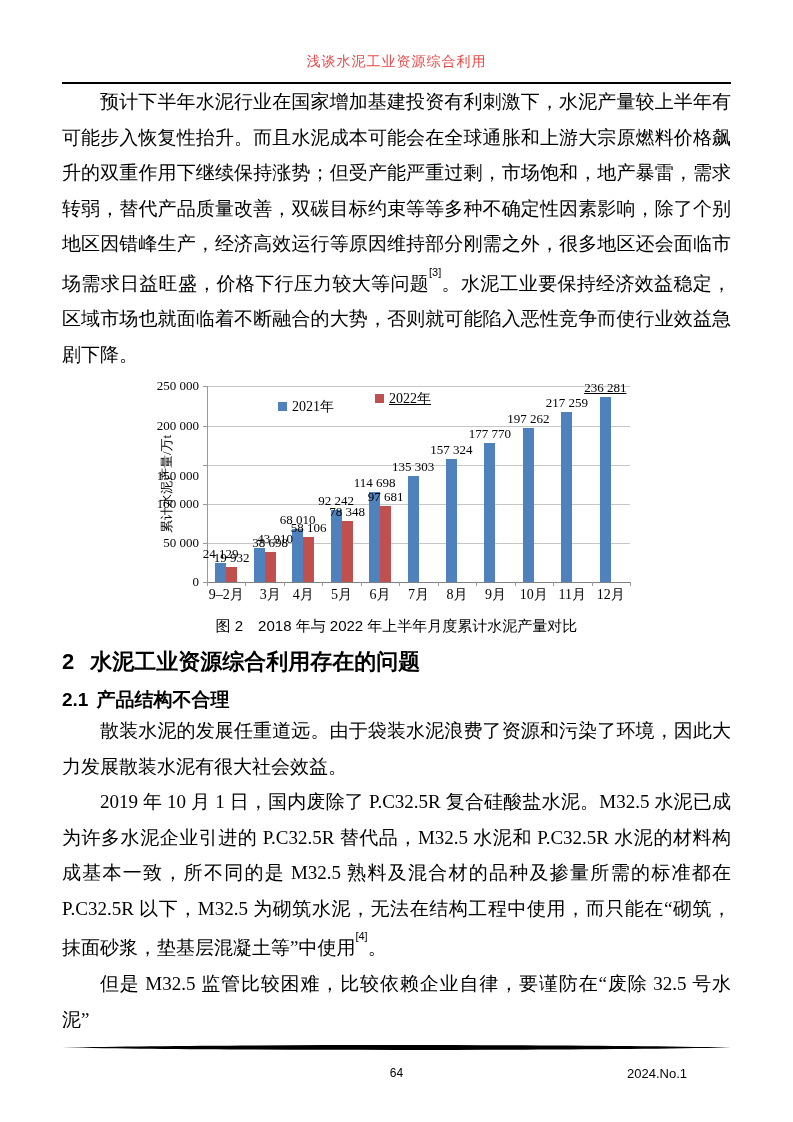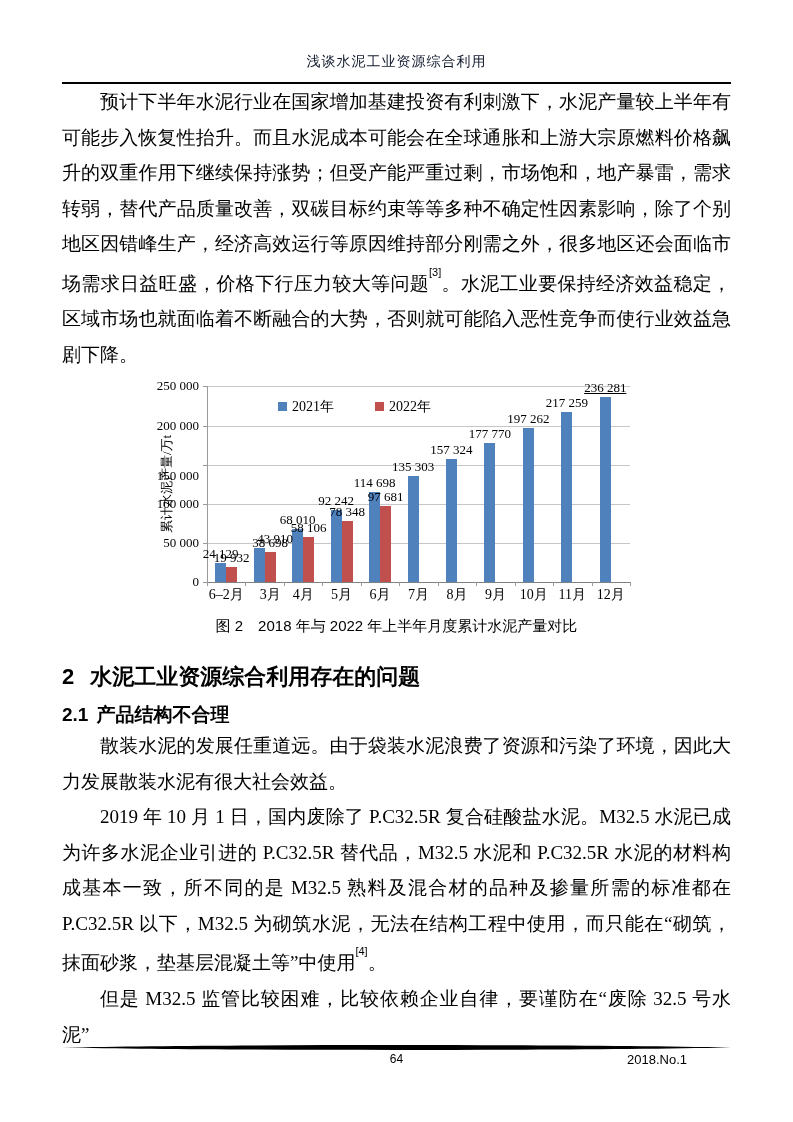--- a/index.html
+++ b/index.html
@@ -3,21 +3,21 @@
 <meta charset="utf-8">
 <style>
   html,body{margin:0;padding:0;background:#e8e8e8;}
   .page{
     width:793px;height:1122px;background:#ffffff;position:relative;
     margin:0 auto;color:#000;overflow:hidden;
     font-family:"Liberation Serif","DejaVu Serif",serif;
   }
   .content{padding:0 62px;}
   .running-title{
-    text-align:center;font-size:14px;color:#0f172a;padding-top:53px;
+    text-align:center;font-size:14px;color:#ef4444;padding-top:53px;
     letter-spacing:1px;
   }
   .header-rule{border-bottom:2px solid #000;margin-top:11px;}
   p.body{
     font-size:19px;line-height:35.5px;text-align:justify;
     text-indent:2em;margin:0;color:#000;
   }
   sup.ref{
     font-family:"Liberation Sans","DejaVu Sans",sans-serif;
     font-size:11px;position:relative;top:-7px;
@@ -25,34 +25,34 @@
   .p1{margin-top:10px;}
   .figure{margin:6px 0 0 0;}
   #chart{position:relative;width:478px;height:232px;margin-left:93px;
     font-family:"Liberation Serif","DejaVu Serif",serif;}
   .figcaption{
     text-align:center;font-size:15px;margin-top:7px;color:#000;
     font-family:"Liberation Sans","DejaVu Sans",sans-serif;
   }
   h2.sec{
     font-family:"Liberation Sans","DejaVu Sans",sans-serif;
-    font-size:22px;font-weight:bold;margin:26px 0 0 0;line-height:30px;
+    font-size:22px;font-weight:bold;margin:11px 0 0 0;line-height:30px;
   }
   h2.sec .num{margin-right:16px;}
   h3.subsec{
     font-family:"Liberation Sans","DejaVu Sans",sans-serif;
     font-size:19px;font-weight:bold;margin:9px 0 0 0;line-height:27px;
   }
   h3.subsec .num{margin-right:8px;}
   .p2{margin-top:11px;}
   .p3{margin-top:2px;}
   .p4{margin-top:8px;}
   .footer{position:absolute;left:62px;right:62px;top:1044px;}
   .footer-rule{display:block;width:100%;height:7px;}
-  .footer-row{position:relative;height:18px;margin-top:1px;
+  .footer-row{position:relative;height:18px;margin-top:15px;
     font-family:"Liberation Sans","DejaVu Sans",sans-serif;}
   .page-num{position:absolute;left:0;right:0;text-align:center;font-size:12px;}
   .issue{position:absolute;right:44px;font-size:13px;}
   
   .gridline{position:absolute;height:1px;background:#c6c6c6;}
   .axis-v{position:absolute;width:1px;background:#9a9a9a;}
   .axis-h{position:absolute;height:1px;background:#808080;}
   .tick{position:absolute;background:#9a9a9a;}
   .ytick-label{position:absolute;font-size:13px;text-align:right;color:#000;}
   .xcat-label{position:absolute;font-size:14px;text-align:center;color:#000;}
@@ -132,33 +132,33 @@
           <div class="dlabel" style="left: 296.455px; top: 63.658px;">157 324</div>
           <div class="dlabel" style="left: 334.909px; top: 47.6283px;">177 770</div>
           <div class="dlabel" style="left: 373.364px; top: 32.3466px;">197 262</div>
           <div class="dlabel" style="left: 411.818px; top: 16.6689px;">217 259</div>
           <div class="dlabel" style="left: 450.273px; top: 1.7557px; text-decoration: underline;">236 281</div>
           <div class="dlabel" style="left: 76.7273px; top: 171.373px;">19 932</div>
           <div class="dlabel" style="left: 115.182px; top: 156.661px;">38 698</div>
           <div class="dlabel" style="left: 153.636px; top: 141.445px;">58 106</div>
           <div class="dlabel" style="left: 192.091px; top: 125.575px;">78 348</div>
           <div class="dlabel" style="left: 230.545px; top: 110.418px;">97 681</div>
-          <div class="xcat-label" style="left: 39.2273px; width: 64px; top: 208px;">6–2月</div>
+          <div class="xcat-label" style="left: 39.2273px; width: 64px; top: 208px;">9–2月</div>
           <div class="xcat-label" style="left: 77.6818px; width: 75px; top: 208px;">3月</div>
           <div class="xcat-label" style="left: 116.136px; width: 64px; top: 208px;">4月</div>
           <div class="xcat-label" style="left: 154.591px; width: 64px; top: 208px;">5月</div>
           <div class="xcat-label" style="left: 193.045px; width: 64px; top: 208px;">6月</div>
           <div class="xcat-label" style="left: 231.5px; width: 64px; top: 208px;">7月</div>
           <div class="xcat-label" style="left: 269.955px; width: 64px; top: 208px;">8月</div>
           <div class="xcat-label" style="left: 308.409px; width: 64px; top: 208px;">9月</div>
           <div class="xcat-label" style="left: 346.864px; width: 64px; top: 208px;">10月</div>
           <div class="xcat-label" style="left: 385.318px; width: 64px; top: 208px;">11月</div>
           <div class="xcat-label" style="left: 423.773px; width: 64px; top: 208px;">12月</div>
           <div class="legend-item" style="left: 123px; top: 20px;"><span class="legend-swatch" style="background: rgb(79, 129, 189);"></span><span>2021年</span></div>
-          <div class="legend-item" style="left: 220px; top: 20px;"><span class="legend-swatch" style="background: rgb(192, 80, 77);"></span><span>2022年</span></div>
+          <div class="legend-item" style="left: 220px; top: 12px; text-decoration: underline;"><span class="legend-swatch" style="background: rgb(192, 80, 77);"></span><span>2022年</span></div>
           <div class="yaxis-title" style="left: 12px; top: 106px;">累计水泥产量/万t</div>
         </div>
       <div class="figcaption">图 2　2018 年与 2022 年上半年月度累计水泥产量对比</div>
     </div>
 
     <h2 class="sec"><span class="num">2</span><span>水泥工业资源综合利用存在的问题</span></h2>
 
     <h3 class="subsec"><span class="num">2.1</span><span>产品结构不合理</span></h3>
 
     <p class="body p2">散装水泥的发展任重道远。由于袋装水泥浪费了资源和污染了环境，因此大力发展散装水泥有很大社会效益。</p>
@@ -167,16 +167,16 @@
 
     <p class="body p4">但是 M32.5 监管比较困难，比较依赖企业自律，要谨防在“废除 32.5 号水泥”</p>
   </div>
 
   <div class="footer">
     <svg class="footer-rule" viewBox="0 0 669 7" preserveAspectRatio="none">
       <path d="M0,3.5 C170,0.2 499,0.2 669,3.5 C499,6.8 170,6.8 0,3.5 Z" fill="#000"></path>
     </svg>
     <div class="footer-row">
       <span class="page-num">64</span>
-      <span class="issue">2018.No.1</span>
+      <span class="issue">2024.No.1</span>
     </div>
   </div>
 </div>
 
 </body></html>

